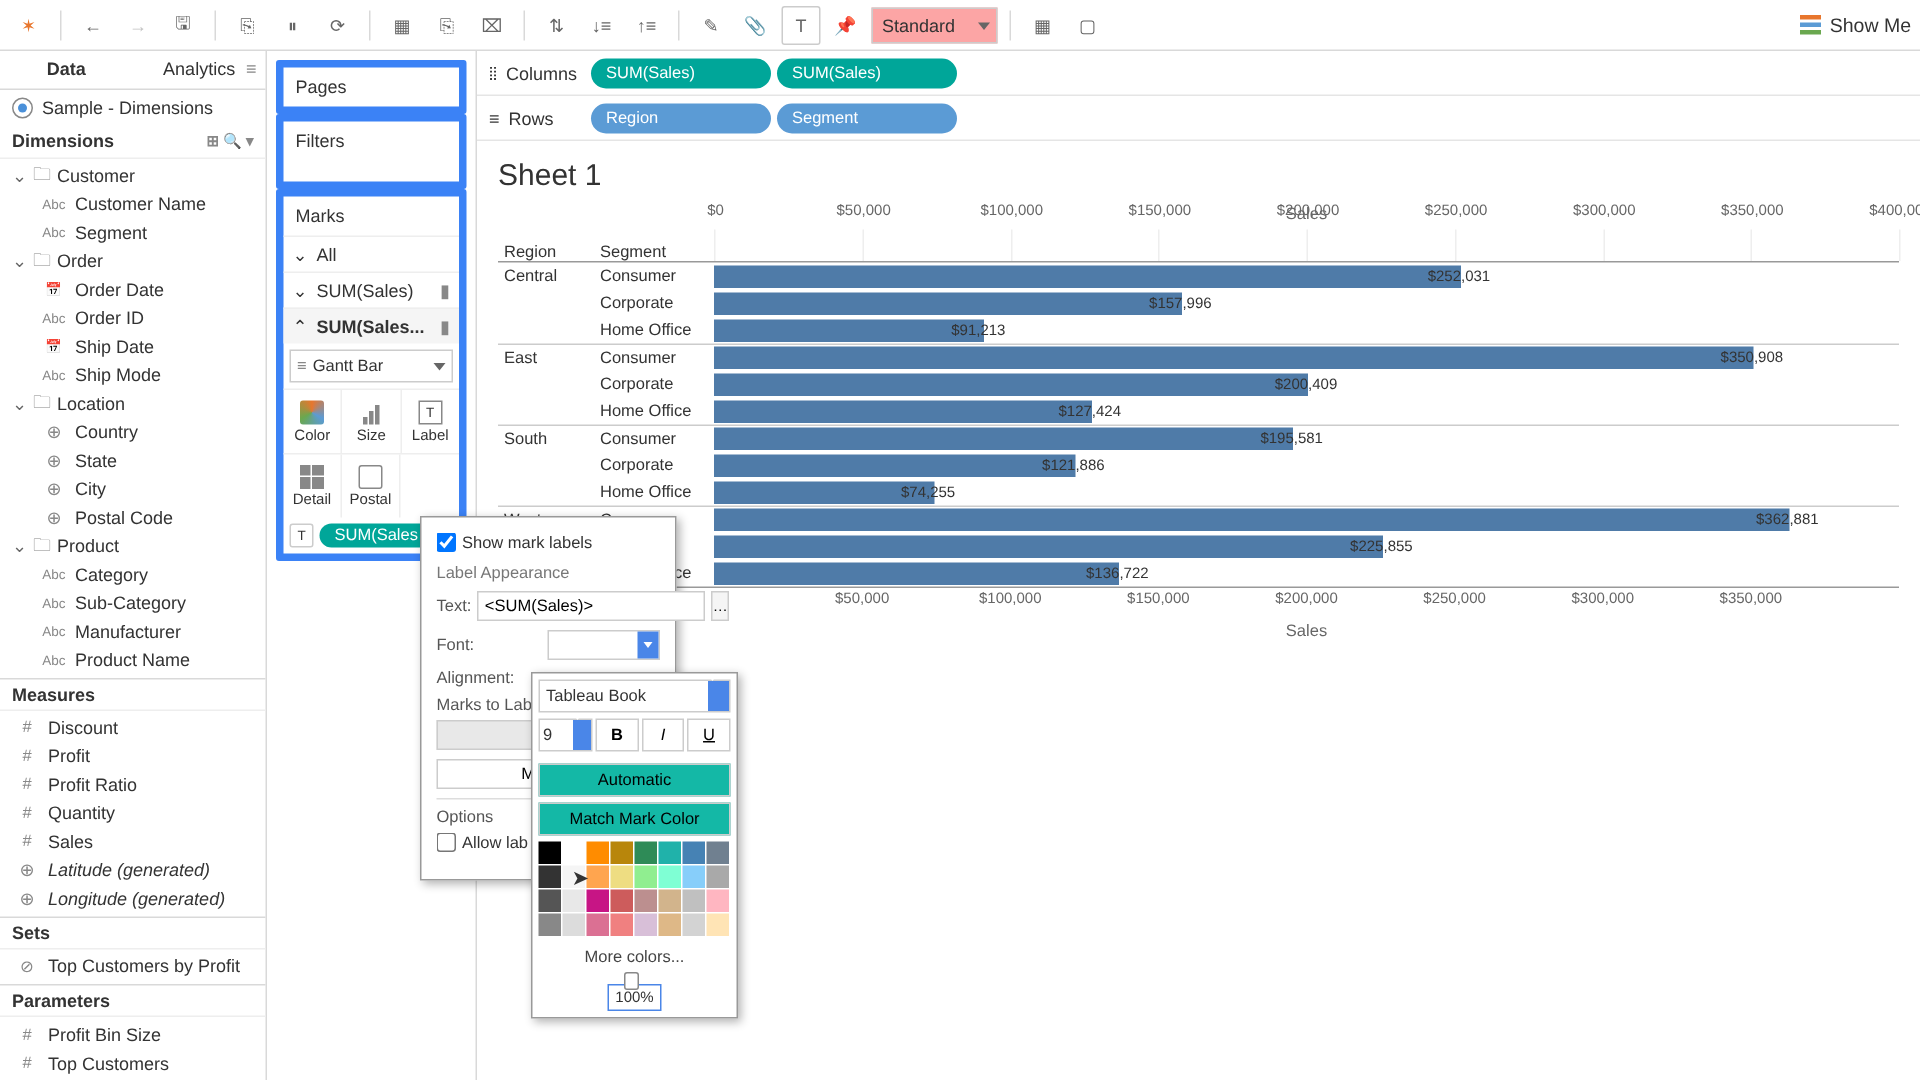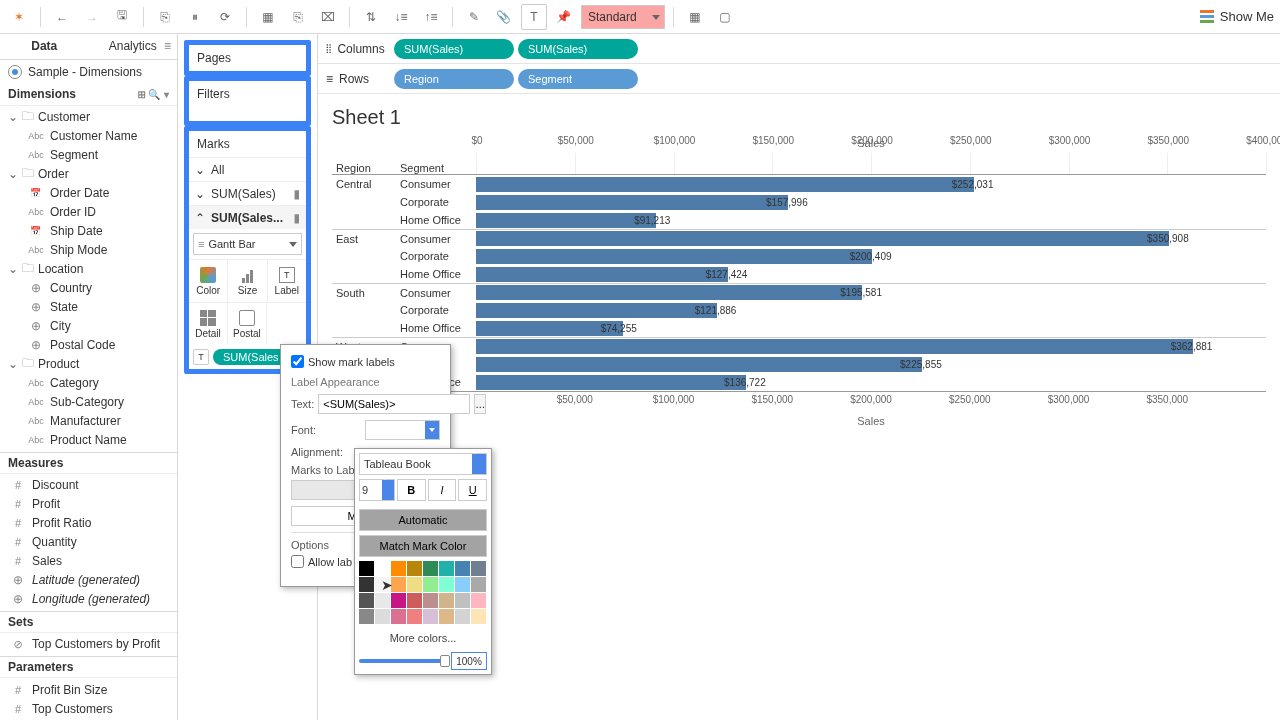--- a/index.html
+++ b/index.html
@@ -84,25 +84,25 @@
 .dlg-check{display:flex; align-items:center; gap:4px; margin-bottom:8px;}
 
 .fontpop{position:absolute; left:354px; top:448px; width:138px; background:#fff; border:1px solid #999; box-shadow:2px 2px 6px rgba(0,0,0,0.3); padding:4px; z-index:20;}
 .fp-select{width:100%; height:22px; border:1px solid #ccc; position:relative; padding:0 4px; font-size:11px; display:flex; align-items:center; margin-bottom:4px;}
 .fp-select .sel-caret{position:absolute; right:0; top:0; width:14px; height:100%; background:#4a86e8;}
 .fp-row{display:flex; gap:2px; margin-bottom:4px;}
 .fp-size{width:34px; height:22px; border:1px solid #ccc; font-size:11px; padding:0 2px; display:flex; align-items:center; position:relative;}
 .fp-size .sel-caret{right:0;top:0;width:12px;height:100%;}
 .fp-btn{flex:1; height:22px; border:1px solid #ccc; font-size:11px; background:#fff;}
 .fp-btn.b{font-weight:bold;} .fp-btn.i{font-style:italic;} .fp-btn.u{text-decoration:underline;}
-.fp-wide{width:100%; height:22px; border:1px solid #ccc; background:#a3a3a3; font-size:11px; margin-bottom:4px;}
+.fp-wide{width:100%; height:22px; border:1px solid #ccc; background:#14b8a6; font-size:11px; margin-bottom:4px;}
 .swatches{display:flex; flex-wrap:wrap; gap:1px; margin-bottom:4px;}
 .sw{width:15px; height:15px;}
 .more{text-align:center; font-size:11px; color:#444; padding:4px 0;}
-.fp-slider-row{display:flex; align-items:center; gap:4px; margin-top:4px;}
+.fp-slider-row{display:flex; align-items:center; gap:4px; margin-top:4px;flex-direction:column;}
 .fp-slider{flex:1; height:4px; background:#4a86e8; position:relative; border-radius:2px;}
 .fp-thumb{position:absolute; right:-3px; top:-4px; width:10px;height:12px; background:#fff; border:1px solid #888; border-radius:2px;}
 .fp-pct{width:36px; height:18px; border:1px solid #4a86e8; font-size:10px; text-align:center; display:flex; align-items:center; justify-content:center;}
 .cursor{position:absolute; left:381px; top:577px; font-size:14px; z-index:30; pointer-events:none;}
 </style>
 </head>
 <body>
 
 <div class="toolbar">
   <div class="tb-btn" style="color:#e8762d;">✶</div>

